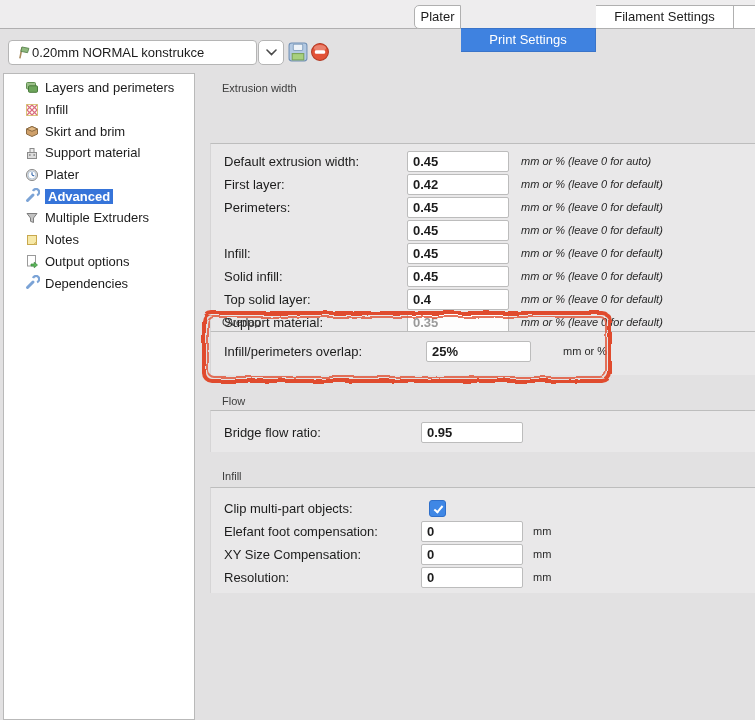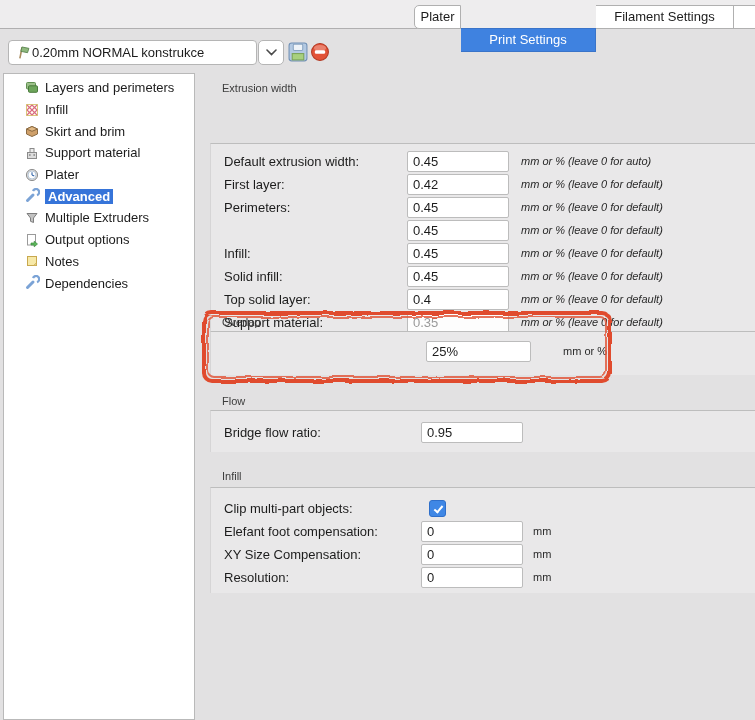--- a/index.html
+++ b/index.html
@@ -45,21 +45,21 @@
   .side-label.sel { background:#3674d9; color:#fff; font-weight:700; padding:0 3px; }
   
   .group-title { position:absolute; left:222px; font-size:11px; color:#3c3c3c; }
   .group-box { position:absolute; left:210px; width:545px; background:#e9e8e9;
                border-top:1px solid #bdbdbd; border-left:1px solid #d6d5d6; }
   .row { position:absolute; left:0; right:0; height:23px; }
   .row .lbl { position:absolute; left:13px; top:0; line-height:23px; white-space:nowrap; }
   .row input.field { position:absolute; top:1px; width:102px; height:21px;
                      border:1px solid #bcbcbc; border-radius:2px; background:#fff;
                      padding:0 5px; font-family:"Liberation Sans",sans-serif;
-                     font-size:13px; color:#1c1c1c; }
+                     font-size:13px; color:#1c1c1c;font-weight:bold; }
   .row input.field:disabled { color:#9a9a9a; background:#fdfdfd; }
   .row .sfx { position:absolute; top:0; line-height:23px; font-size:11px; color:#2a2a2a;
               white-space:nowrap; }
   .g1 .row input.field { left:196px; } .g1 .row .sfx { left:310px;font-style:italic; }
   .g2 .row input.field { left:215px; width:105px; } .g2 .row .sfx { left:352px;text-align:center; }
   .g3 .row input.field { left:210px; }
   .g4 .row input.field { left:210px; } .g4 .row .sfx { left:322px; }
   
   .checkbox { position:absolute; left:218px; top:3px; width:17px; height:17px;
               border-radius:3px; background:#3f87e5; border:1px solid #2f6fca; }
@@ -174,31 +174,31 @@
       <span class="side-label sel">Advanced</span>
     </li>
     <li>
       <svg width="16" height="16" viewBox="0 0 16 16">
         <path d="M3 3.5 H13 L9.5 8 V12.5 L6.5 11.3 V8 Z" fill="#c2c2c2" stroke="#7e7e7e"></path>
       </svg>
       <span class="side-label">Multiple Extruders</span>
     </li>
     <li>
       <svg width="16" height="16" viewBox="0 0 16 16">
+        <rect x="3.5" y="3.5" width="9" height="9" fill="#f7e9a8" stroke="#c8a84e"></rect>
+        <path d="M9.5 12.5 L12.5 12.5 L12.5 9.5 Z" fill="#e6cf7d" stroke="#c8a84e" stroke-width="0.6"></path>
+      </svg>
+      <span class="side-label">Notes</span>
+    </li>
+    <li>
+      <svg width="16" height="16" viewBox="0 0 16 16">
         <rect x="3.5" y="2.5" width="8" height="10.5" fill="#ffffff" stroke="#9a9a9a"></rect>
         <path d="M7 11 h3.2 v-1.8 l3.3 2.8 -3.3 2.8 v-1.8 H7 z" fill="#5cb85c" stroke="#3a8a3a" stroke-width="0.7"></path>
       </svg>
       <span class="side-label">Output options</span>
-    </li>
-    <li>
-      <svg width="16" height="16" viewBox="0 0 16 16">
-        <rect x="3.5" y="3.5" width="9" height="9" fill="#f7e9a8" stroke="#c8a84e"></rect>
-        <path d="M9.5 12.5 L12.5 12.5 L12.5 9.5 Z" fill="#e6cf7d" stroke="#c8a84e" stroke-width="0.6"></path>
-      </svg>
-      <span class="side-label">Notes</span>
     </li>
     <li>
       <svg width="16" height="16" viewBox="0 0 16 16">
         <path d="M3.5 12.5 L9 7" stroke="#7ba3d6" stroke-width="3" stroke-linecap="round"></path>
         <path d="M9 3 a3.2 3.2 0 1 1 4 4.2" fill="none" stroke="#7ba3d6" stroke-width="2.3"></path>
       </svg>
       <span class="side-label">Dependencies</span>
     </li>
   </ul>
 </div>
@@ -242,20 +242,21 @@
   <div class="row" style="top:167px">
     <span class="lbl">Support material:</span>
     <input class="field" disabled="" value="0.35" style="">
     <span class="sfx">mm or % (leave 0 for default)</span>
   </div>
 </div>
 
 <div class="group-title" style="top:316px">Overlap</div>
 <div class="group-box g2" style="top:331px; height:44px;">
   <div class="row" style="top:8px">
+    <span class="lbl">Infill/perimeters overlap:</span>
     <input class="field" value="25%" style="">
     <span class="sfx">mm or %</span>
   </div>
 </div>
 <div class="annotation">
   <div class="inner"></div>
 </div>
 
 <div class="group-title" style="top:395px">Flow</div>
 <div class="group-box g3" style="top:410px; height:42px;">

